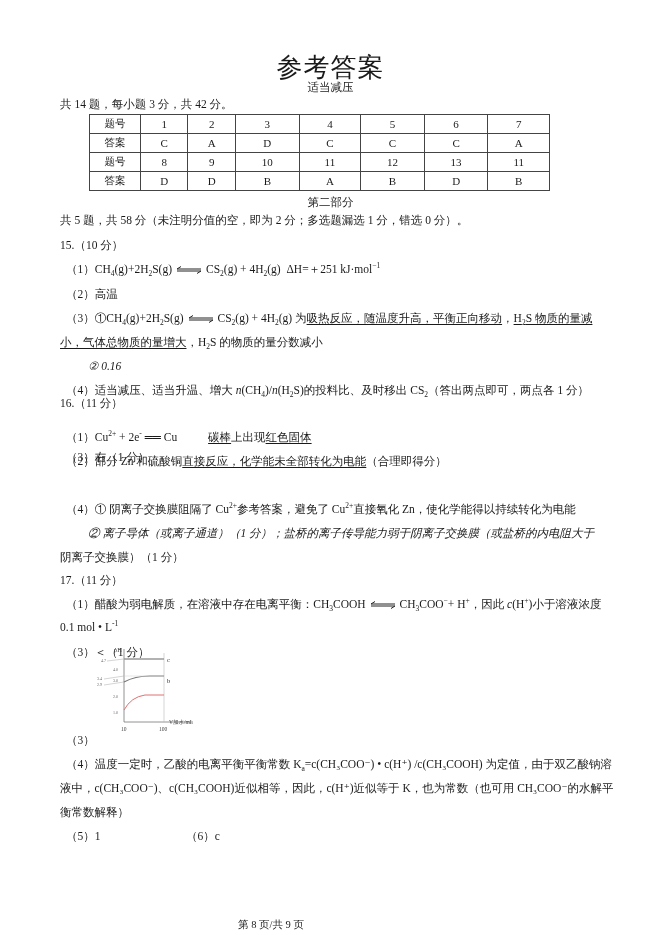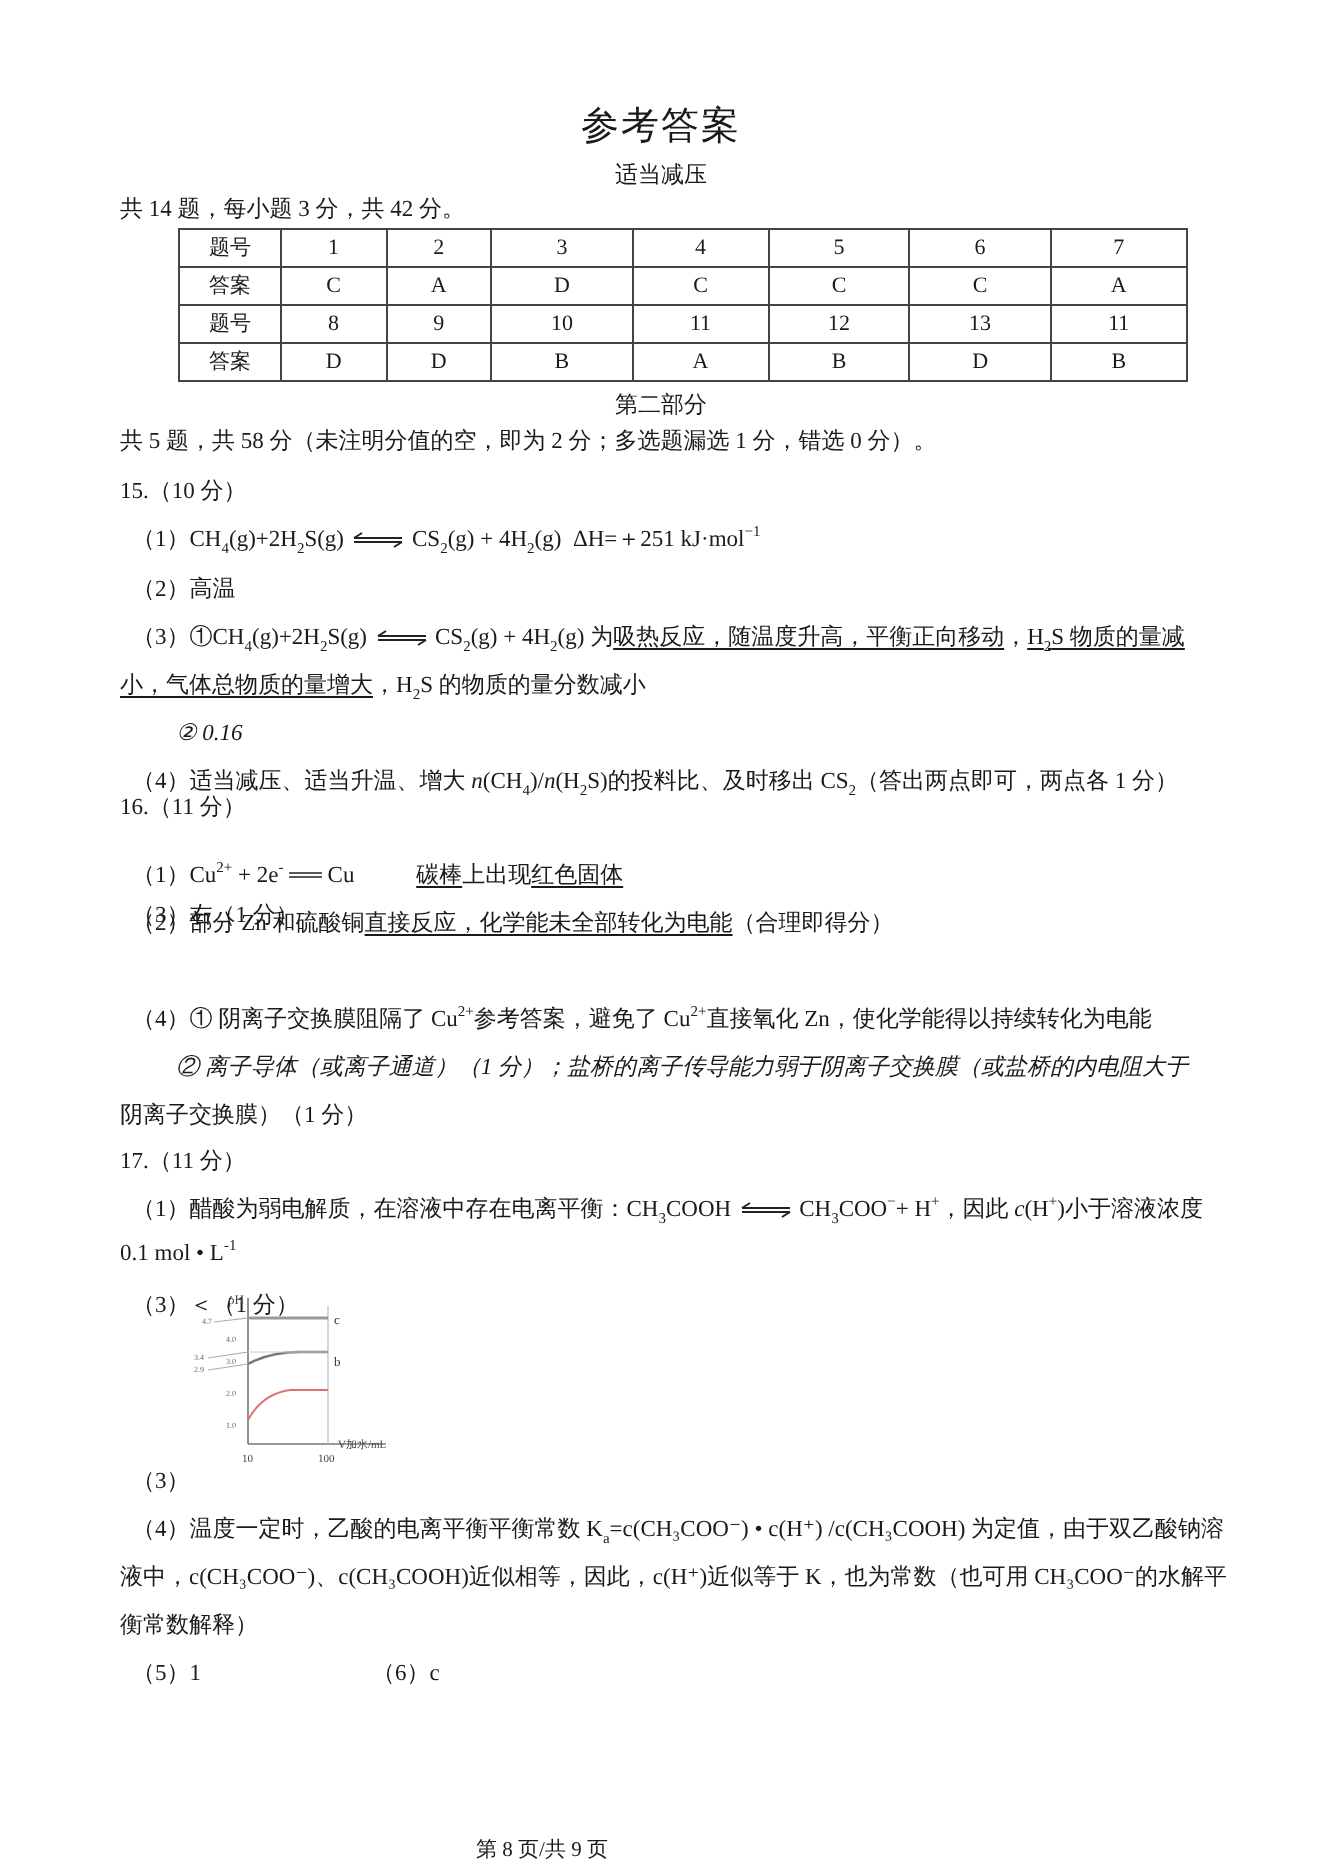--- a/index.html
+++ b/index.html
@@ -2,30 +2,30 @@
 <html><head>
 <meta charset="utf-8">
 <style>
   html, body { margin: 0; padding: 0; background: #ffffff; }
   body {
     width: 661px; height: 935px; position: relative; overflow: hidden;
     font-family: "Liberation Serif", "DejaVu Serif", serif;
     color: #1a1a1a; font-size: 11.5px;
   }
   .abs { position: absolute; white-space: nowrap; }
-  .title { left: 0; width: 661px; text-align: center; top: 50px; font-size: 19px; font-family: "DejaVu Sans", sans-serif; letter-spacing: 1px; }
+  .title { left: 0; width: 661px; text-align: center; top: 50px; font-size: 26px; font-family: "DejaVu Sans", sans-serif; letter-spacing: 1px; }
   .subtitle { left: 0; width: 661px; text-align: center; font-size: 11.5px; font-family: "DejaVu Sans", sans-serif; }
   .line { left: 60px; font-size: 11.5px; }
   .ind { left: 66px; }
   .ind2 { left: 88px; font-style: italic; }
   u { text-decoration: underline; text-underline-offset: 2px; }
   sub, sup { font-size: 7.5px; line-height: 0; }
   table.ans {
     position: absolute; left: 89px; top: 114px; border-collapse: collapse;
-    width: 505px; font-size: 11px;
+    width: 461px; font-size: 11px;
   }
   table.ans td {
     border: 1px solid #444; height: 18px; text-align: center; padding: 0;
   }
   table.ans td.h { width: 50px; font-family: "DejaVu Sans", sans-serif; font-size: 10.5px; }
   .chart { position: absolute; left: 95px; top: 645px; width: 110px; height: 90px; }
   .footer { left: 0; width: 542px; text-align: center; top: 918px; font-size: 10.5px; }
   .eq-arrow { display: inline-block; width: 26px; height: 8px; vertical-align: middle; margin: 0 4px; }
 </style>
 </head>

